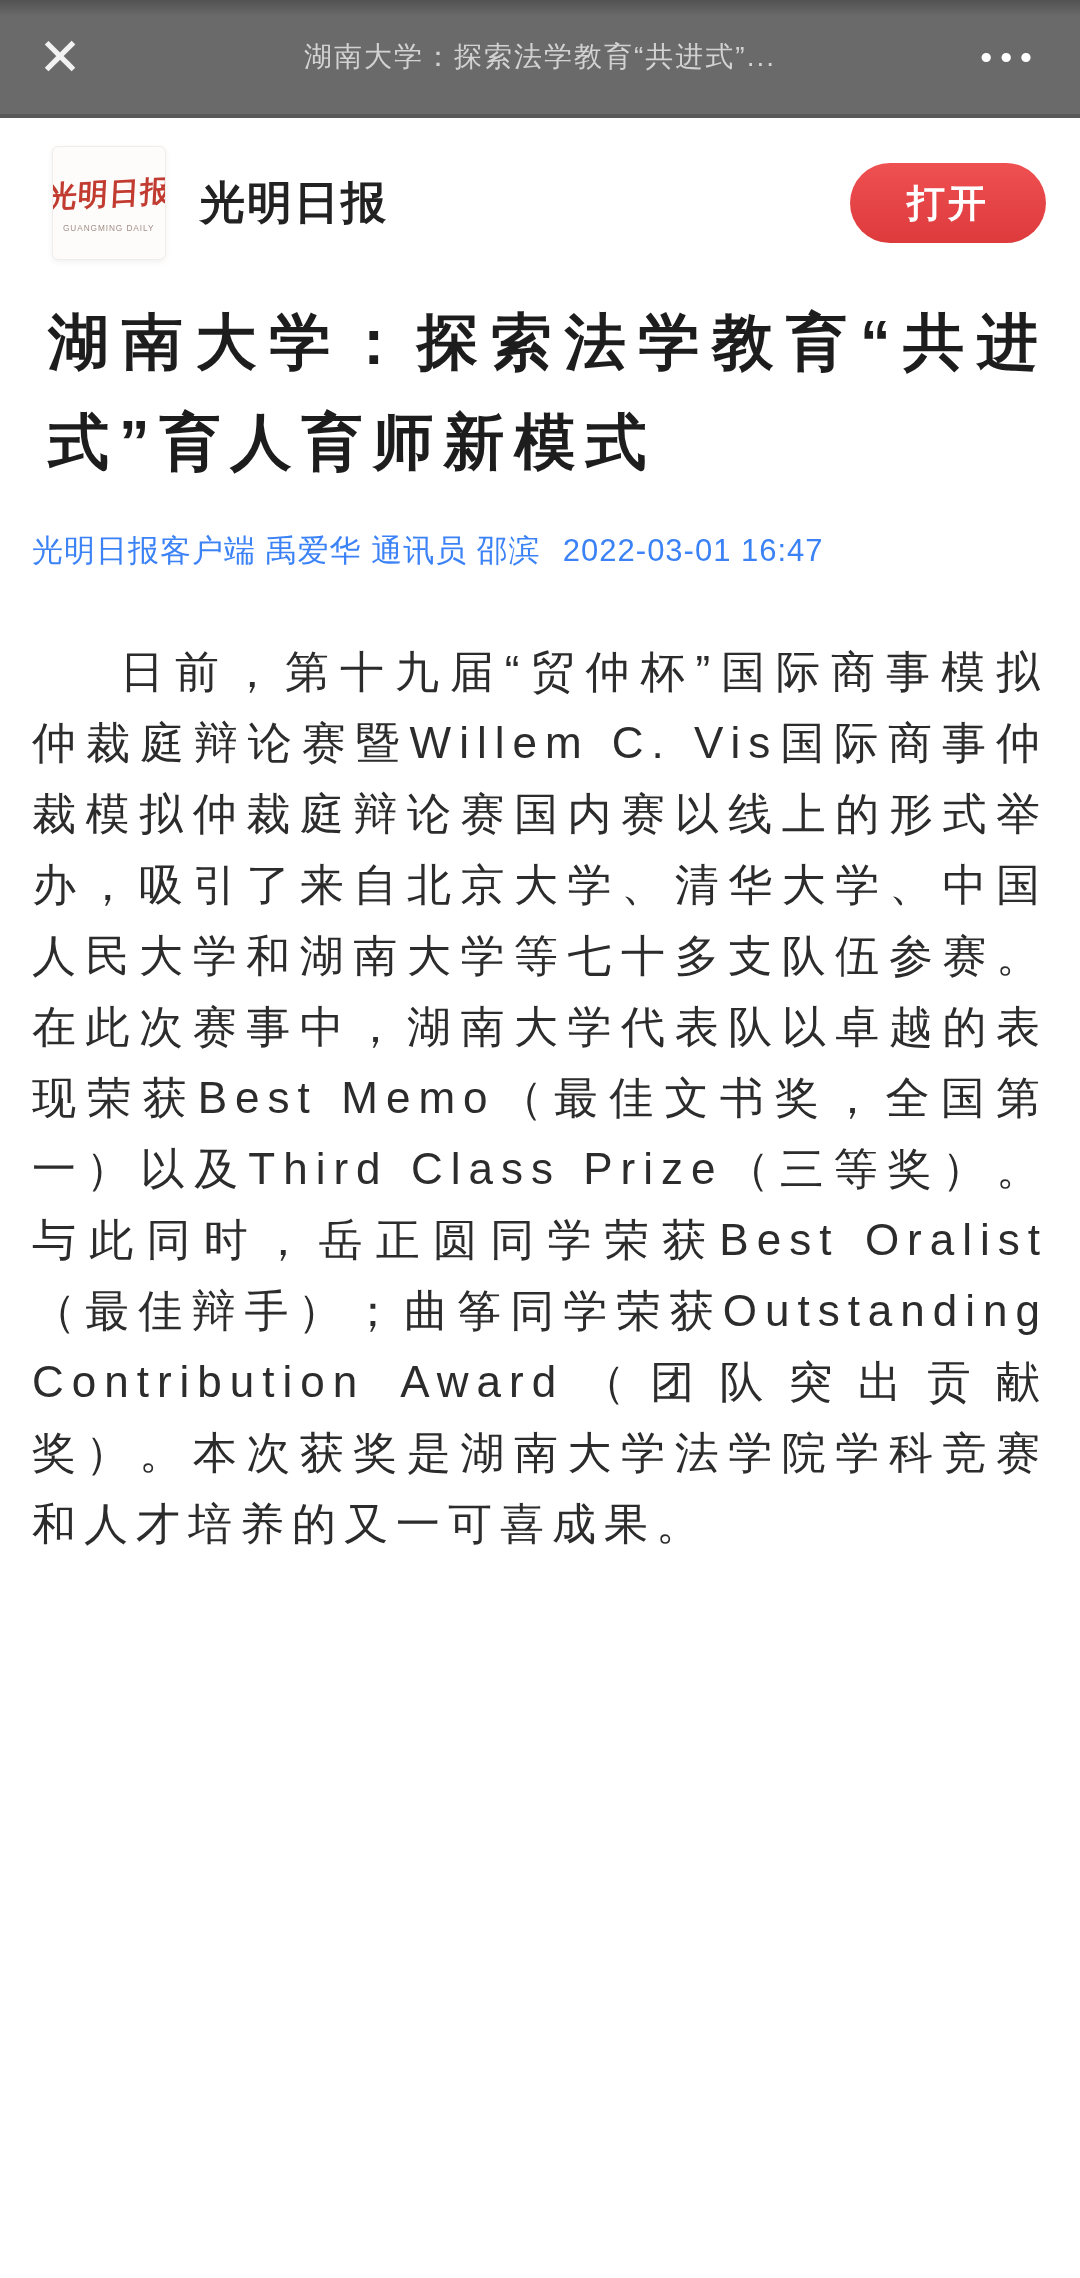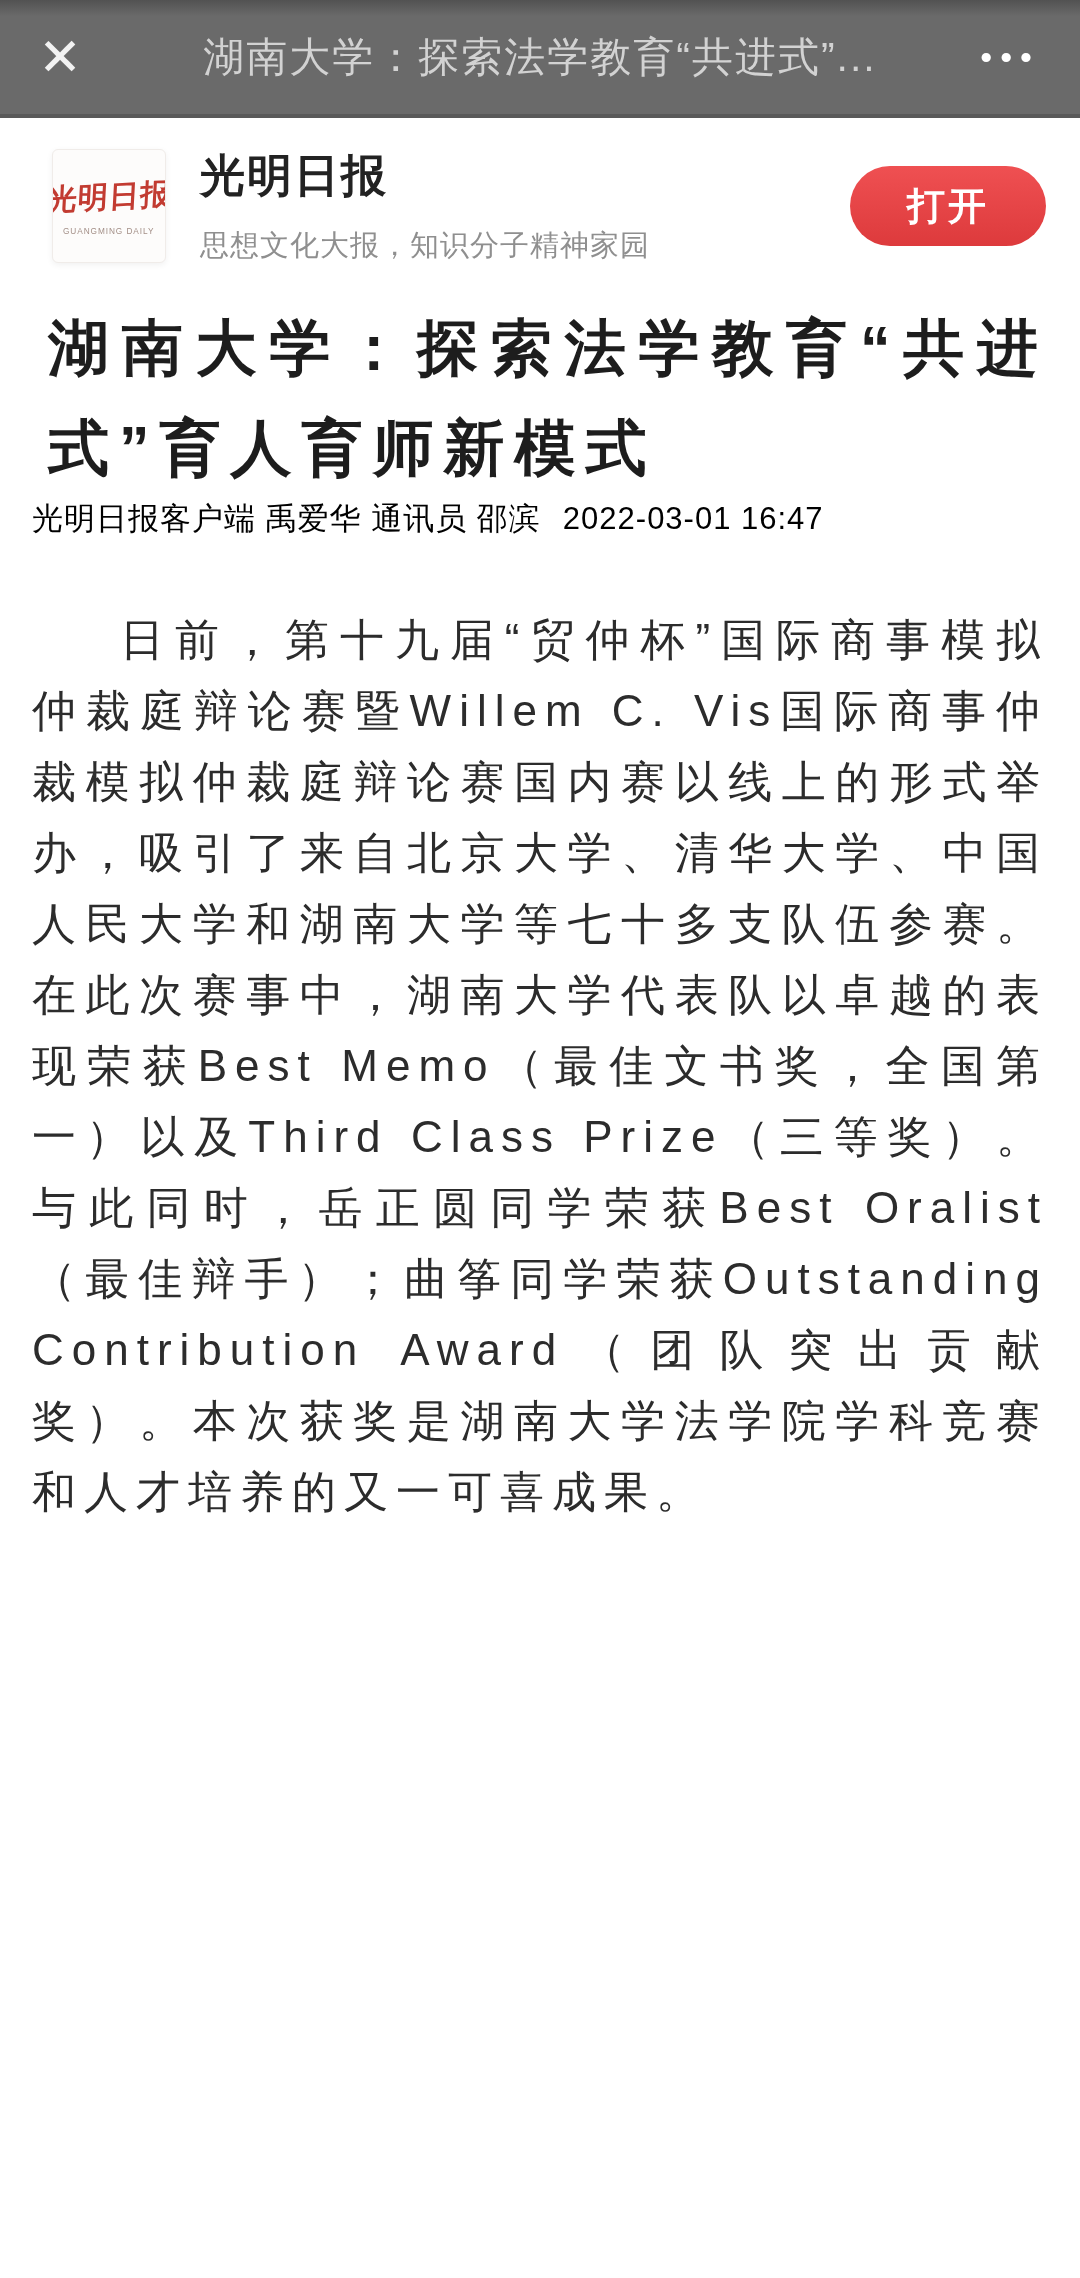--- a/index.html
+++ b/index.html
@@ -16,21 +16,21 @@
     box-sizing:border-box;
     position:relative;
   }
   .topbar .close{
     width:120px;text-align:center;
     color:#f2f2f2;font-size:52px;font-weight:200;line-height:1;
     cursor:pointer;
   }
   .topbar .bar-title{
     position:absolute;left:50%;top:50%;transform:translate(-50%,-50%);
-    color:#d2d2d2;font-size:41px;letter-spacing:2px;white-space:nowrap;
+    color:#d2d2d2;font-size:28px;letter-spacing:2px;white-space:nowrap;
     max-width:780px;overflow:hidden;
   }
   .topbar .more{
     position:absolute;right:40px;top:50%;transform:translateY(-50%);
     color:#ffffff;font-size:34px;letter-spacing:8px;line-height:1;
     cursor:pointer;
   }
   
   .pub{
     display:flex;align-items:center;
@@ -71,22 +71,22 @@
   }
   
   .article{padding:0 32px;}
   .article h1{
     margin:16px 0 0 16px;
     color:#1d1d1d;font-size:61px;font-weight:600;
     line-height:100px;letter-spacing:10px;
     text-align:justify;
   }
   .byline{
-    display:flex;align-items:baseline;
-    color:#000000;font-size:31px;letter-spacing:1px;white-space:nowrap;
+    margin-top:38px;display:flex;align-items:baseline;
+    color:#3b82f6;font-size:31px;letter-spacing:1px;white-space:nowrap;
   }
   .byline .time{margin-left:22px;}
   .body-text{margin-top:64px;}
   .body-text p{
     margin:0 0 50px 0;
     color:#2c2c2c;font-size:44px;line-height:71px;
     letter-spacing:8px;
     text-align:justify;
     text-indent:2em;
     word-break:break-word;
@@ -103,21 +103,20 @@
     <span class="more">•••</span>
   </header>
 
   <section class="pub">
     <div class="logo">
       <span class="logo-zh">光明日报</span>
       <span class="logo-en">GUANGMING DAILY</span>
     </div>
     <div class="meta">
       <div class="name">光明日报</div>
-      <div class="tagline">思想文化大报，知识分子精神家园</div>
     </div>
     <button class="open-btn">打开</button>
   </section>
 
   <main class="article">
     <h1>湖南大学：探索法学教育“共进式”育人育师新模式</h1>
 
     <div class="byline">
       <span class="authors">光明日报客户端 禹爱华 通讯员 邵滨</span>
       <span class="time">2022-03-01 16:47</span>

